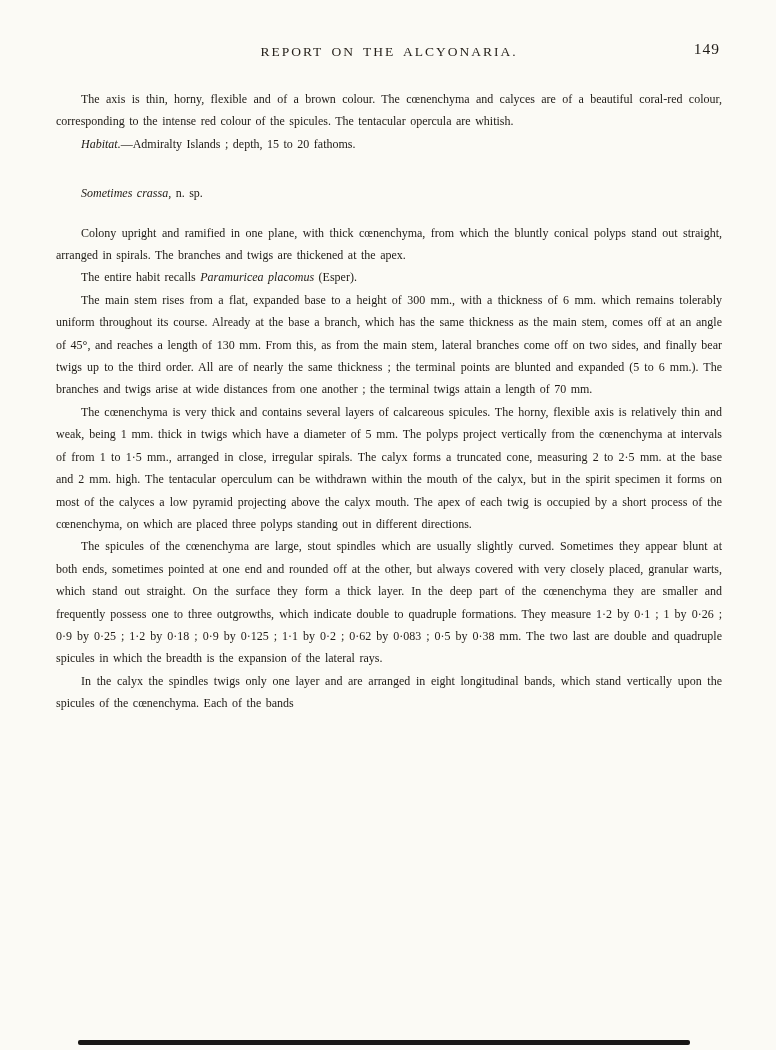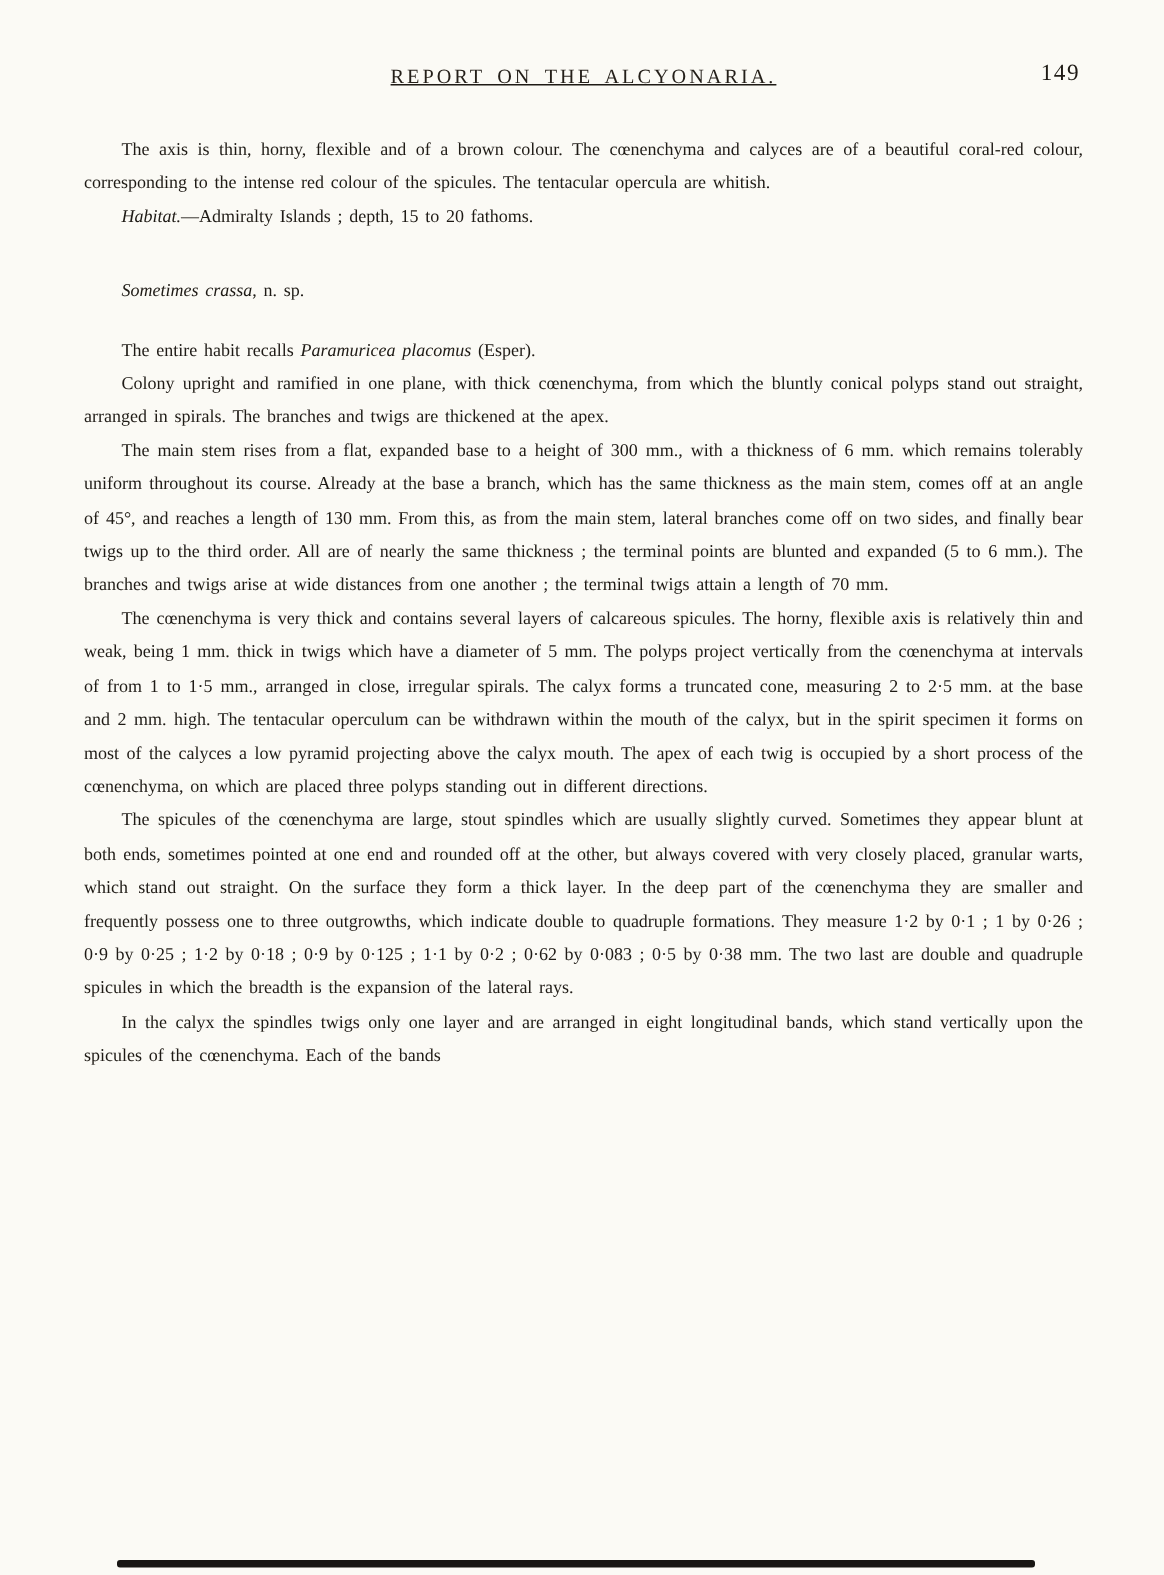--- a/index.html
+++ b/index.html
@@ -19,21 +19,20 @@
     position: absolute;
     inset: 0;
     padding: 42px 54px 0 56px;
     box-sizing: border-box;
   }
   .header {
     position: relative;
     text-align: center;
     height: 20px;
     margin-bottom: 26px;
-    text-decoration: underline;
   }
   .running-title {
     font-size: 13.5px;
     letter-spacing: 2px;
     word-spacing: 3px;
     color: #241f19;
   }
   .page-number {
     position: absolute;
     right: 2px;
@@ -72,22 +71,22 @@
 <div class="page">
   <div class="header">
     <span class="running-title">REPORT ON THE ALCYONARIA.</span>
     <span class="page-number">149</span>
   </div>
 
   <div class="body-text">
       <p class="para"><span>The axis is thin, horny, flexible and of a brown colour.  The cœnenchyma and calyces are of a beautiful coral-red colour, corresponding to the intense red colour of the spicules. The tentacular opercula are whitish.</span></p>
       <p class="para"><span class="italic">Habitat.</span><span>—Admiralty Islands ; depth, 15 to 20 fathoms.</span></p>
       <p class="para heading"><span class="italic">Sometimes crassa</span><span>, n. sp.</span></p>
+      <p class="para"><span>Colony upright and ramified in one plane, with thick cœnenchyma, from which the bluntly conical polyps stand out straight, arranged in spirals.  The branches and twigs are thickened at the apex.</span></p>
       <p class="para"><span>The entire habit recalls </span><span class="italic">Paramuricea placomus</span><span> (Esper).</span></p>
-      <p class="para"><span>Colony upright and ramified in one plane, with thick cœnenchyma, from which the bluntly conical polyps stand out straight, arranged in spirals.  The branches and twigs are thickened at the apex.</span></p>
       <p class="para"><span>The main stem rises from a flat, expanded base to a height of 300 mm., with a thickness of 6 mm. which remains tolerably uniform throughout its course.  Already at the base a branch, which has the same thickness as the main stem, comes off at an angle of 45°, and reaches a length of 130 mm.  From this, as from the main stem, lateral branches come off on two sides, and finally bear twigs up to the third order.  All are of nearly the same thickness ; the terminal points are blunted and expanded (5 to 6 mm.). The branches and twigs arise at wide distances from one another ; the terminal twigs attain a length of 70 mm.</span></p>
       <p class="para"><span>The cœnenchyma is very thick and contains several layers of calcareous spicules. The horny, flexible axis is relatively thin and weak, being 1 mm. thick in twigs which have a diameter of 5 mm.  The polyps project vertically from the cœnenchyma at intervals of from 1 to 1·5 mm., arranged in close, irregular spirals.  The calyx forms a truncated cone, measuring 2 to 2·5 mm. at the base and 2 mm. high.  The tentacular operculum can be withdrawn within the mouth of the calyx, but in the spirit specimen it forms on most of the calyces a low pyramid projecting above the calyx mouth.  The apex of each twig is occupied by a short process of the cœnenchyma, on which are placed three polyps standing out in different directions.</span></p>
       <p class="para"><span>The spicules of the cœnenchyma are large, stout spindles which are usually slightly curved.  Sometimes they appear blunt at both ends, sometimes pointed at one end and rounded off at the other, but always covered with very closely placed, granular warts, which stand out straight.  On the surface they form a thick layer.  In the deep part of the cœnenchyma they are smaller and frequently possess one to three outgrowths, which indicate double to quadruple formations.  They measure 1·2 by 0·1 ; 1 by 0·26 ; 0·9 by 0·25 ; 1·2 by 0·18 ; 0·9 by 0·125 ; 1·1 by 0·2 ; 0·62 by 0·083 ; 0·5 by 0·38 mm.  The two last are double and quadruple spicules in which the breadth is the expansion of the lateral rays.</span></p>
       <p class="para"><span>In the calyx the spindles twigs only one layer and are arranged in eight longitudinal bands, which stand vertically upon the spicules of the cœnenchyma.  Each of the bands</span></p>
     </div>
 
   <div class="scan-artifact"></div>
 </div>
 
 </body></html>

